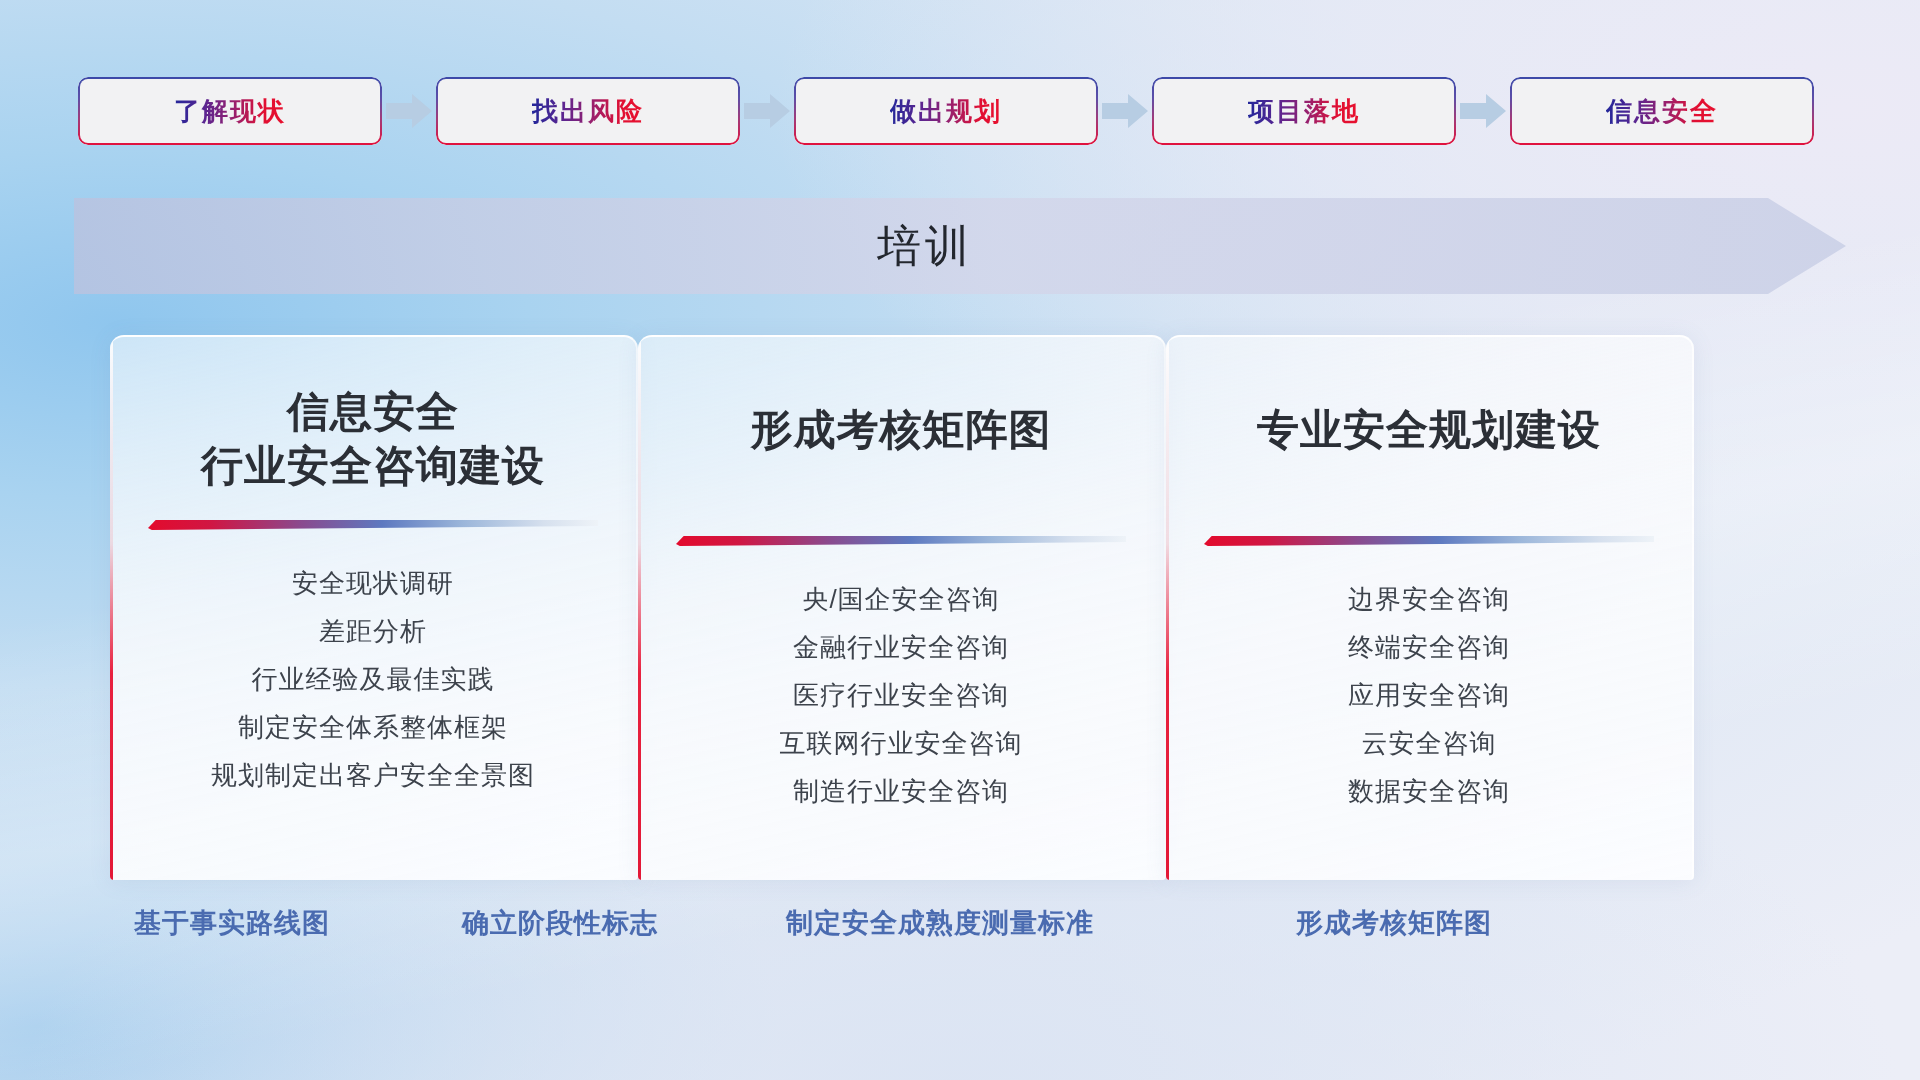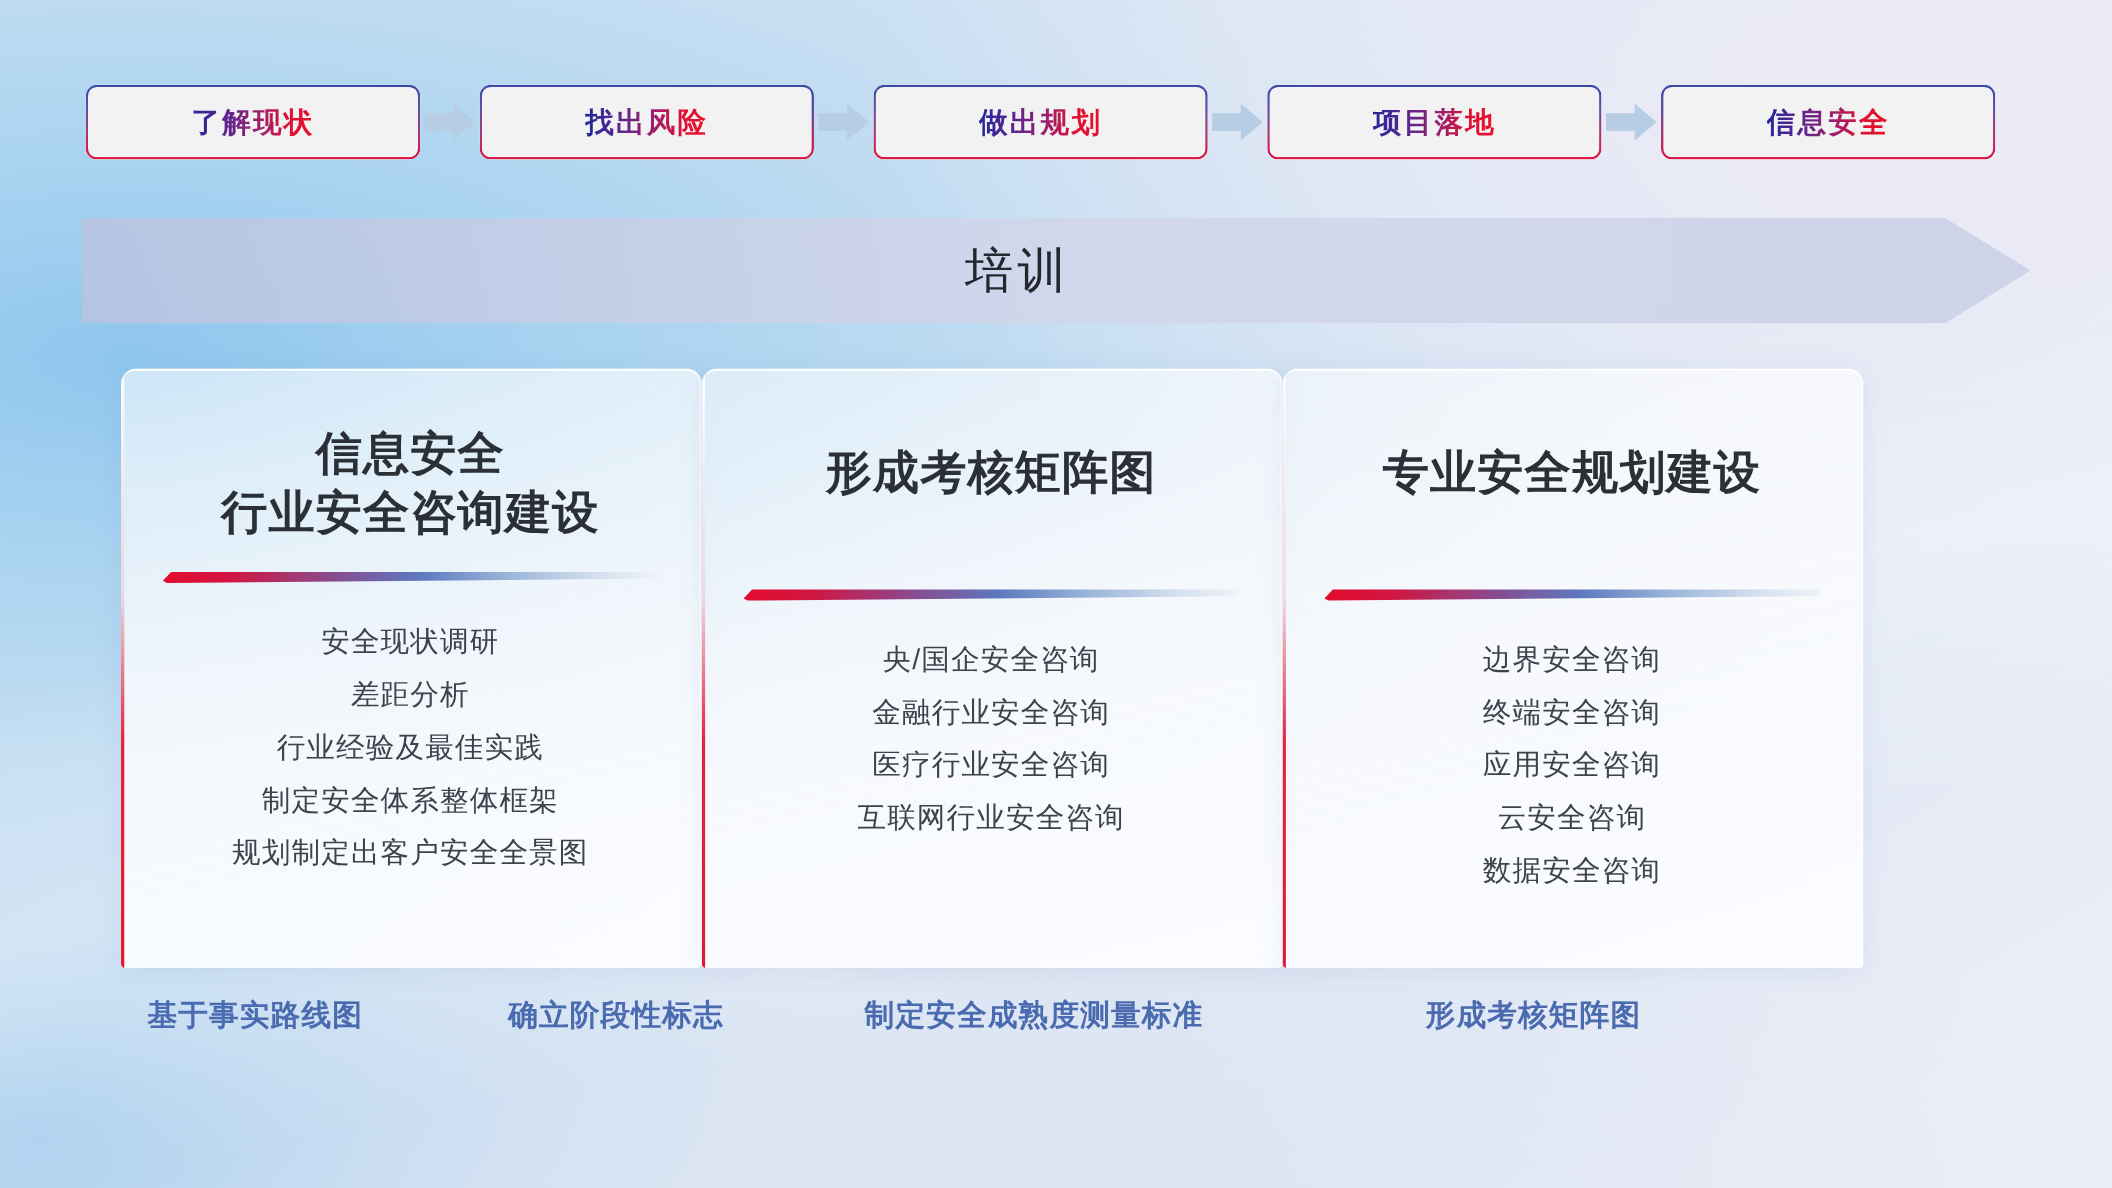--- a/index.html
+++ b/index.html
@@ -242,20 +242,21 @@
             </linearGradient>
               </defs>
             <path d="M0 13 L8 5 L470 5 L470 11 L4 15 Z" fill="url(#g2)"></path>
           </svg>
         </div>
         <ul class="card-list">
           <li>央/国企安全咨询</li>
           <li>金融行业安全咨询</li>
           <li>医疗行业安全咨询</li>
           <li>互联网行业安全咨询</li>
+          <li>制造行业安全咨询</li>
         </ul>
       </div>
     </div>
 
     <div class="card">
       <div class="card-inner" style="padding-top:66px;">
         <div class="card-title">
           <span class="ln">专业安全规划建设</span>
         </div>
         <div class="divider" style="margin-top:74px;">

